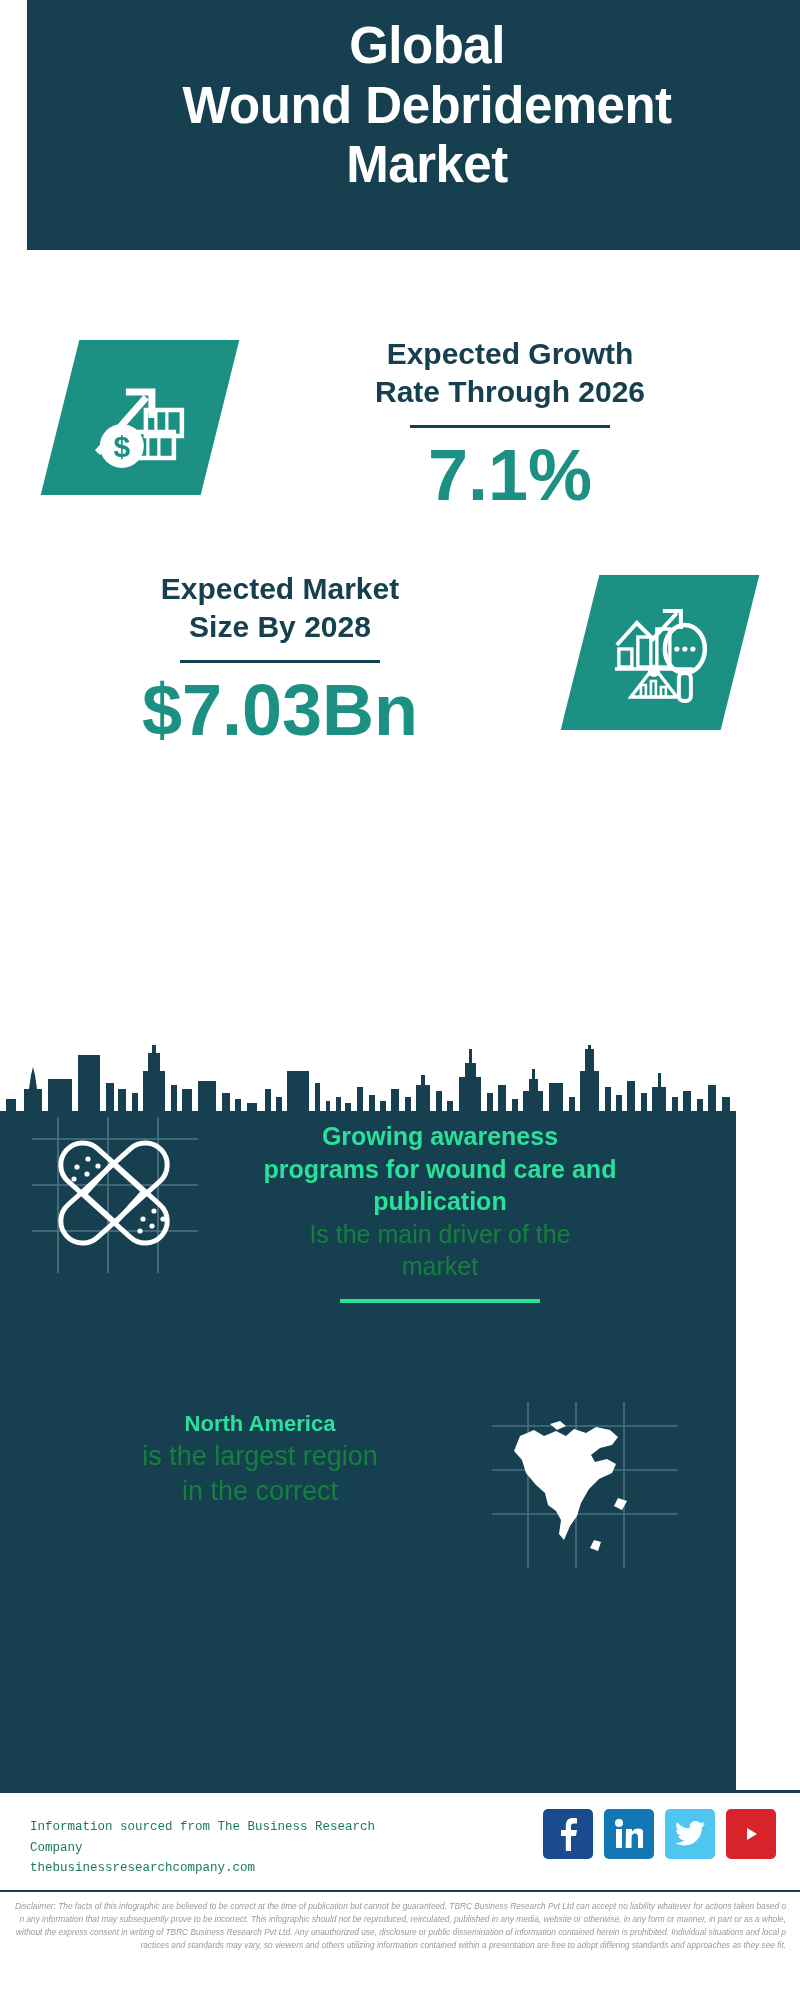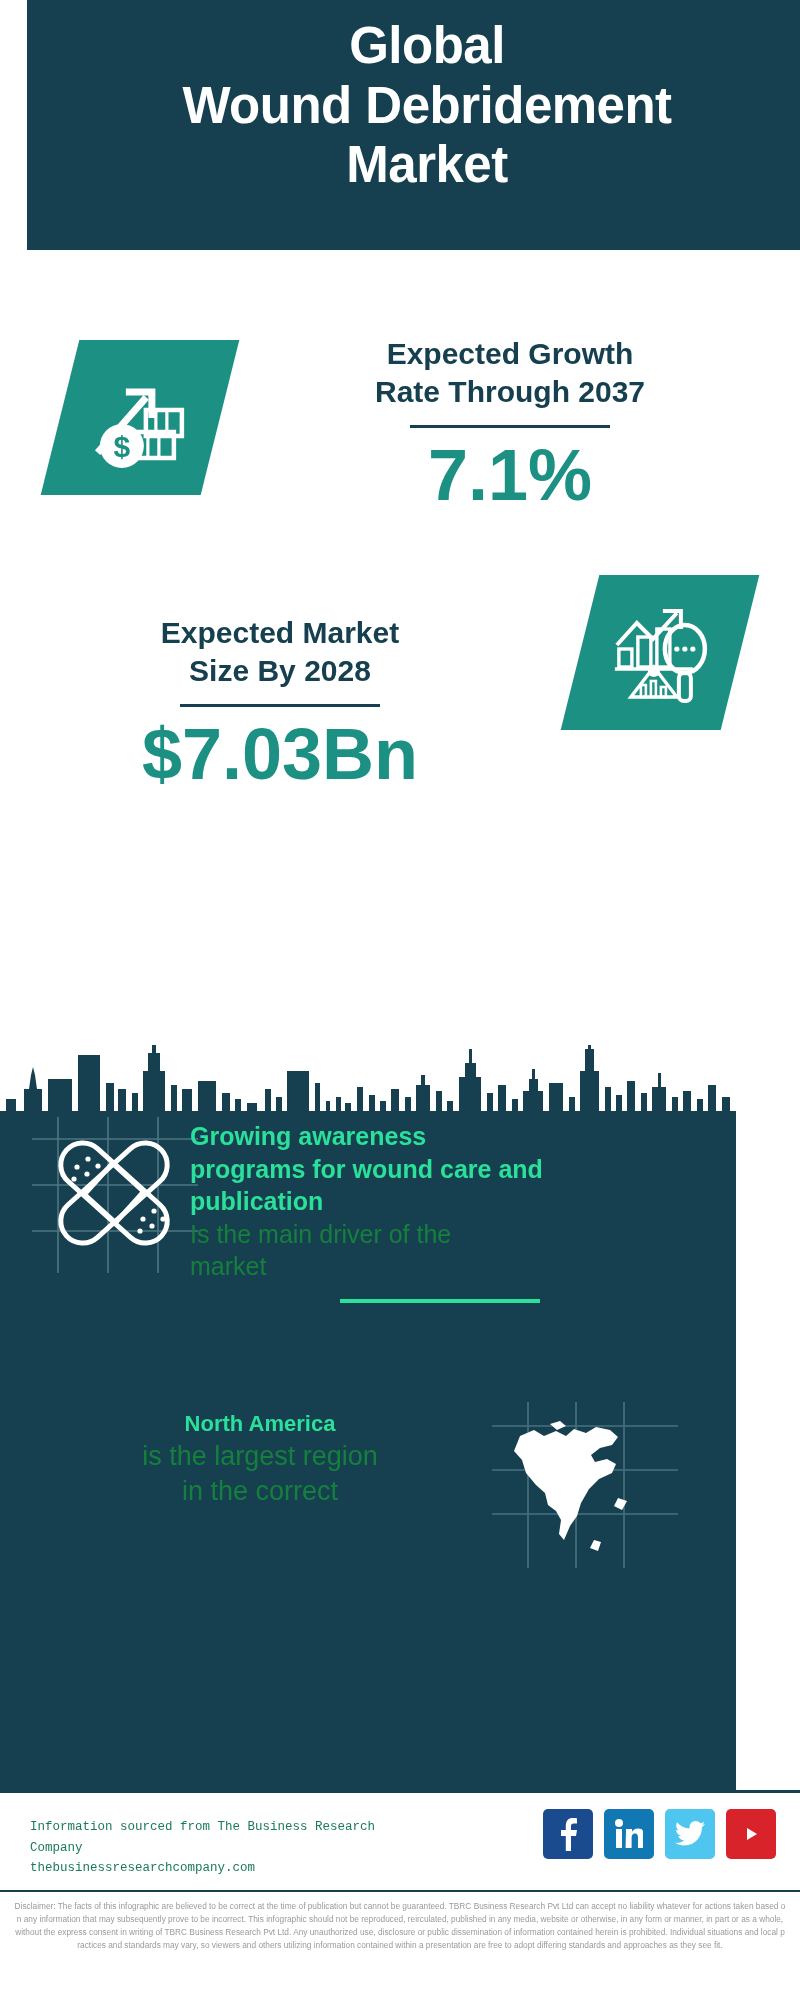--- a/index.html
+++ b/index.html
@@ -65,33 +65,33 @@
   .stat-value {
     color:#1b9083;
     font-size:72px;
     font-weight:bold;
     line-height:1.05;
   }
 
   
   .stat2 { position:absolute; left:0; top:300px; width:800px; height:230px; }
   .stat2-text {
-    position:absolute; left:40px; top:20px; width:480px; text-align:center;margin-top:44px;
+    position:absolute; left:40px; top:20px; width:480px; text-align:center;
   }
   .p2 { left:580px; top:25px; width:160px; height:155px; }
   .p2 .glyph { transform:skewX(14deg); }
 
   .driver-block {
     position:absolute; left:0; top:1105px; width:800px; height:290px;
   }
   .driver-icon {
     position:absolute; left:30px; top:10px; width:170px; height:160px;
   }
   .driver-text {
-    position:absolute; left:190px; top:15px; width:500px; text-align:left;
+    position:absolute; left:190px; top:15px; width:500px; text-align:center;
   }
   .accent-text {
     color:#2ae09a;
     font-size:25px; font-weight:bold; line-height:1.30;
   }
   .white-text {
     color:#15803d;
     font-size:25px; line-height:1.30;
   }
   .green-rule {
@@ -138,22 +138,23 @@
   .disclaimer {
     position:absolute; left:0; top:1890px; width:800px; height:110px;
     background:#ffffff;
     border-top:2px solid #16404f;
     padding:8px 14px 0 14px;
   }
   .disclaimer p {
     color:#9a9a9a;
     font-size:8.3px;
     line-height:1.55;
-    text-align:center;
+    text-align:right;
     word-break:break-all;
+    font-style:italic;
   }
 </style>
 </head>
 <body>
 
 <div class="page">
 
   <div class="header">
     <div class="header-title">Global</div>
     <div class="header-title">Wound Debridement</div>
@@ -174,21 +175,21 @@
             <rect x="52" y="66" width="36" height="26" stroke="#fff" stroke-width="4.5" fill="none"></rect>
             <line x1="62" y1="66" x2="62" y2="92" stroke="#fff" stroke-width="3.2"></line>
             <line x1="73" y1="66" x2="73" y2="92" stroke="#fff" stroke-width="3.2"></line>
             <circle cx="36" cy="80" r="22" fill="#fff"></circle>
             <text x="36" y="91" font-family="Liberation Sans, sans-serif" font-size="30" font-weight="bold" fill="#1b9083" text-anchor="middle">$</text>
           </svg>
         </div>
       </div>
       <div class="stat1-text">
         <div class="stat-label">Expected Growth</div>
-        <div class="stat-label">Rate Through 2037</div>
+        <div class="stat-label">Rate Through 2026</div>
         <div class="rule"></div>
         <div class="stat-value">7.1%</div>
       </div>
     </div>
 
     <div class="stat2">
       <div class="stat2-text">
         <div class="stat-label">Expected Market</div>
         <div class="stat-label">Size By 2028</div>
         <div class="rule"></div>

